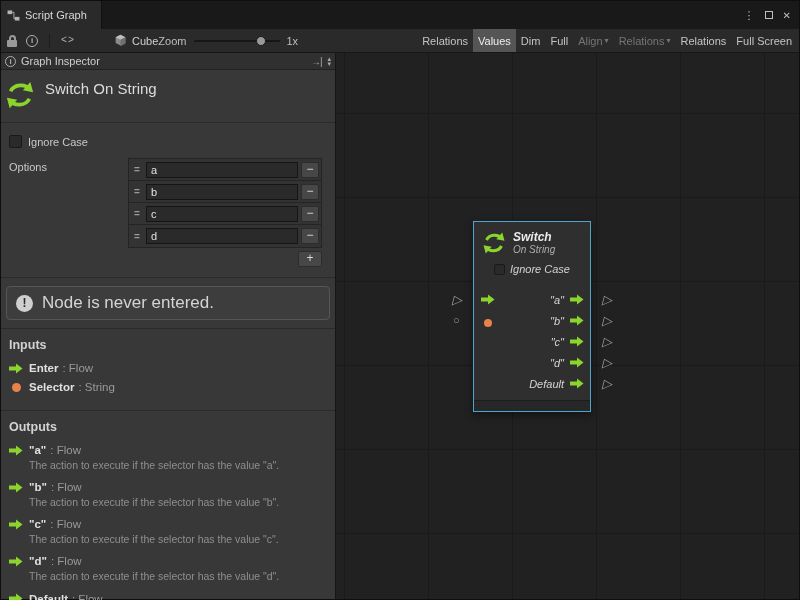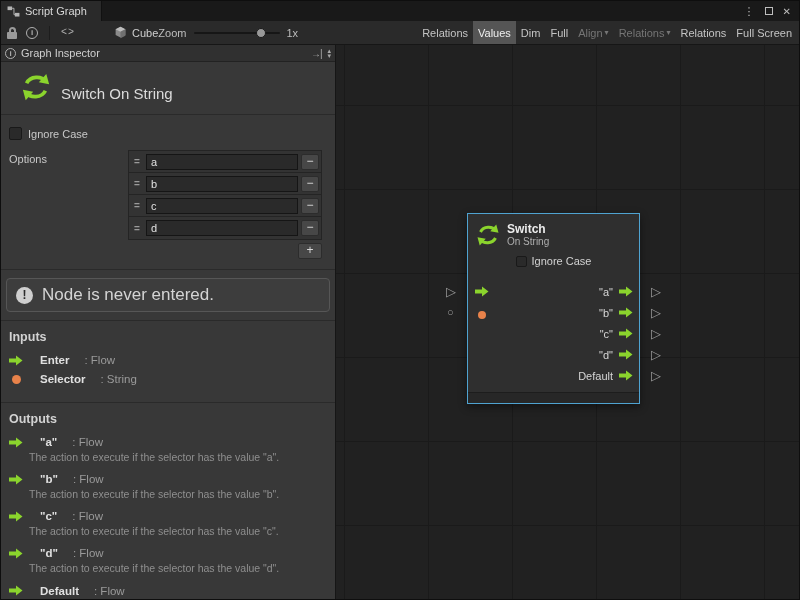--- a/index.html
+++ b/index.html
@@ -5,21 +5,21 @@
   * { margin:0; padding:0; box-sizing:border-box; }
   html,body { width:800px; height:600px; overflow:hidden; }
   body {
     font-family:"Liberation Sans", sans-serif;
     background:#191919; color:#c8c8c8; font-size:11px;
     -webkit-font-smoothing:antialiased;
   }
   .window { width:800px; height:600px; display:flex; flex-direction:column; border:1px solid #0e0e0e; }
 
   
-  .titlebar { height:20px; background:#191919; display:flex; align-items:stretch; flex:none; }
+  .titlebar { height:28px; background:#191919; display:flex; align-items:stretch; flex:none; }
   .tab { display:flex; align-items:center; gap:5px; background:#2a2a2a; padding:0 14px 0 6px; font-size:11px; color:#d8d8d8; border-right:1px solid #111; }
   .tab svg { width:13px; height:11px; }
   .win-controls { margin-left:auto; display:flex; align-items:center; gap:10px; padding-right:8px; color:#bdbdbd; }
   .win-controls .kebab { font-size:11px; cursor:default; }
   .max-box { width:8px; height:8px; border:1px solid #bdbdbd; display:inline-block; }
   .win-controls .close { font-size:10px; }
 
   
   .toolbar { height:24px; background:#2a2a2a; border-bottom:1px solid #161616; display:flex; align-items:center; padding:0 2px; flex:none; white-space:nowrap; }
   .tool-btn { display:flex; align-items:center; justify-content:center; height:20px; padding:0 5px; color:#b8b8b8; }
@@ -46,21 +46,21 @@
   .main { flex:1; display:flex; min-height:0; }
 
   
   .inspector { width:335px; flex:none; background:#383838; border-right:1px solid #161616; display:flex; flex-direction:column; font-size:11px; }
   .insp-header { height:17px; background:#303030; border-bottom:1px solid #222; display:flex; align-items:center; padding:0 4px; gap:5px; color:#cfcfcf; flex:none; }
   .insp-header .info-circle { width:11px; height:11px; }
   .insp-header-icons { margin-left:auto; display:flex; align-items:center; gap:6px; color:#aaa; }
   .dock-glyph { font-size:10px; letter-spacing:-1px; }
   .spinner { display:flex; flex-direction:column; line-height:5px; font-size:7px; color:#aaa; }
 
-  .insp-title { padding:10px 20px 12px; display:flex; align-items:flex-end; gap:10px; border-bottom:1px solid #2a2a2a; }
+  .insp-title { padding:10px 4px 12px; display:flex; align-items:flex-start; gap:10px; border-bottom:1px solid #2a2a2a; }
   .insp-title svg { width:30px; height:30px; flex:none; }
   .insp-title-text { font-size:15px; color:#dcdcdc; }
 
   .insp-props { padding:12px 0 10px; border-bottom:1px solid #2a2a2a; }
   .check-row { display:flex; align-items:center; gap:6px; margin:0 0 10px 8px; }
   .checkbox { width:13px; height:13px; background:#2a2a2a; border:1px solid #191919; border-radius:2px; }
   .options-row { display:flex; align-items:flex-start; }
   .options-label { margin:3px 0 0 8px; color:#c8c8c8; }
   .options-block { margin-left:auto; margin-right:13px; width:194px; }
   .options-list { border:1px solid #242424; background:#333333; }
@@ -72,37 +72,37 @@
   .plus-row { display:flex; justify-content:flex-end; margin-top:3px; }
   .plus-row .sq-btn { width:24px; }
 
   .insp-warning { padding:8px 5px; border-bottom:1px solid #2a2a2a; }
   .warn-box { border:1px solid #565656; background:#3d3d3d; border-radius:4px; display:flex; align-items:center; gap:9px; padding:6px 9px; }
   .warn-icon { width:17px; height:17px; border-radius:50%; background:#cfcfcf; color:#2b2b2b; font-weight:bold; font-size:12px; display:flex; align-items:center; justify-content:center; flex:none; }
   .warn-text { color:#d4d4d4; font-size:17px; }
 
   .insp-io { padding:9px 0 10px; border-bottom:1px solid #2a2a2a; }
   .io-title { font-size:12.5px; font-weight:600; color:#d2d2d2; margin:0 0 10px 8px; }
-  .io-item { display:flex; align-items:center; margin-bottom:7px;gap:11px; }
+  .io-item { display:flex; align-items:center; margin-bottom:7px; }
   .io-icon { width:14px; display:flex; justify-content:center; align-items:center; margin:0 6px 0 8px; flex:none; }
   .io-name { font-weight:bold; color:#e0e0e0; font-size:11.5px; }
   .io-type { color:#9a9a9a; margin-left:4px; font-size:11.5px; }
   .io-desc { margin:-4px 8px 9px 28px; color:#8f8f8f; font-size:10.5px; line-height:1.25; }
   .flow-arrow { width:14px; height:11px; fill:var(--flow-green, #8BD42D); display:block; }
   .value-dot { width:9px; height:9px; border-radius:50%; background:var(--string-orange, #E8824A); display:inline-block; }
   .insp-fill { flex:1; }
 
   
   .canvas { flex:1; position:relative; background:#212121;
     background-image:
       linear-gradient(to right, #1a1a1a 1px, transparent 1px),
       linear-gradient(to bottom, #1a1a1a 1px, transparent 1px);
     background-size:84px 84px; background-position:8px 60px; overflow:hidden; }
 
-  .node { position:absolute; left:131px; top:168px; width:173px; background:#2f2f2f; border:1px solid var(--selection-blue, #4FA3D1); box-shadow:0 3px 8px rgba(0,0,0,.45); }
+  .node { position:absolute; left:137px; top:168px; width:118px; background:#2f2f2f; border:1px solid var(--selection-blue, #4FA3D1); box-shadow:0 3px 8px rgba(0,0,0,.45);font-style:italic; }
   .node-header { padding:6px 8px 2px; }
   .node-title-row { display:flex; align-items:center; gap:7px; height:30px; }
   .node-title-row svg { width:24px; height:24px; flex:none; }
   .node-title { font-size:12px; font-weight:bold; color:#ececec; line-height:13px; }
   .node-subtitle { font-size:10px; color:#aeaeae; line-height:11px; }
   .node-check-row { display:flex; align-items:center; justify-content:center; gap:5px; padding:5px 0 6px; color:#d2d2d2; font-size:11px; }
   .node-check-row .checkbox { width:11px; height:11px; }
   .node-body { position:relative; padding:6px 0; }
   .nrow { height:21px; display:flex; align-items:center; justify-content:flex-end; gap:6px; padding-right:6px; }
   .nlabel { color:#d6d6d6; font-size:11px; }

